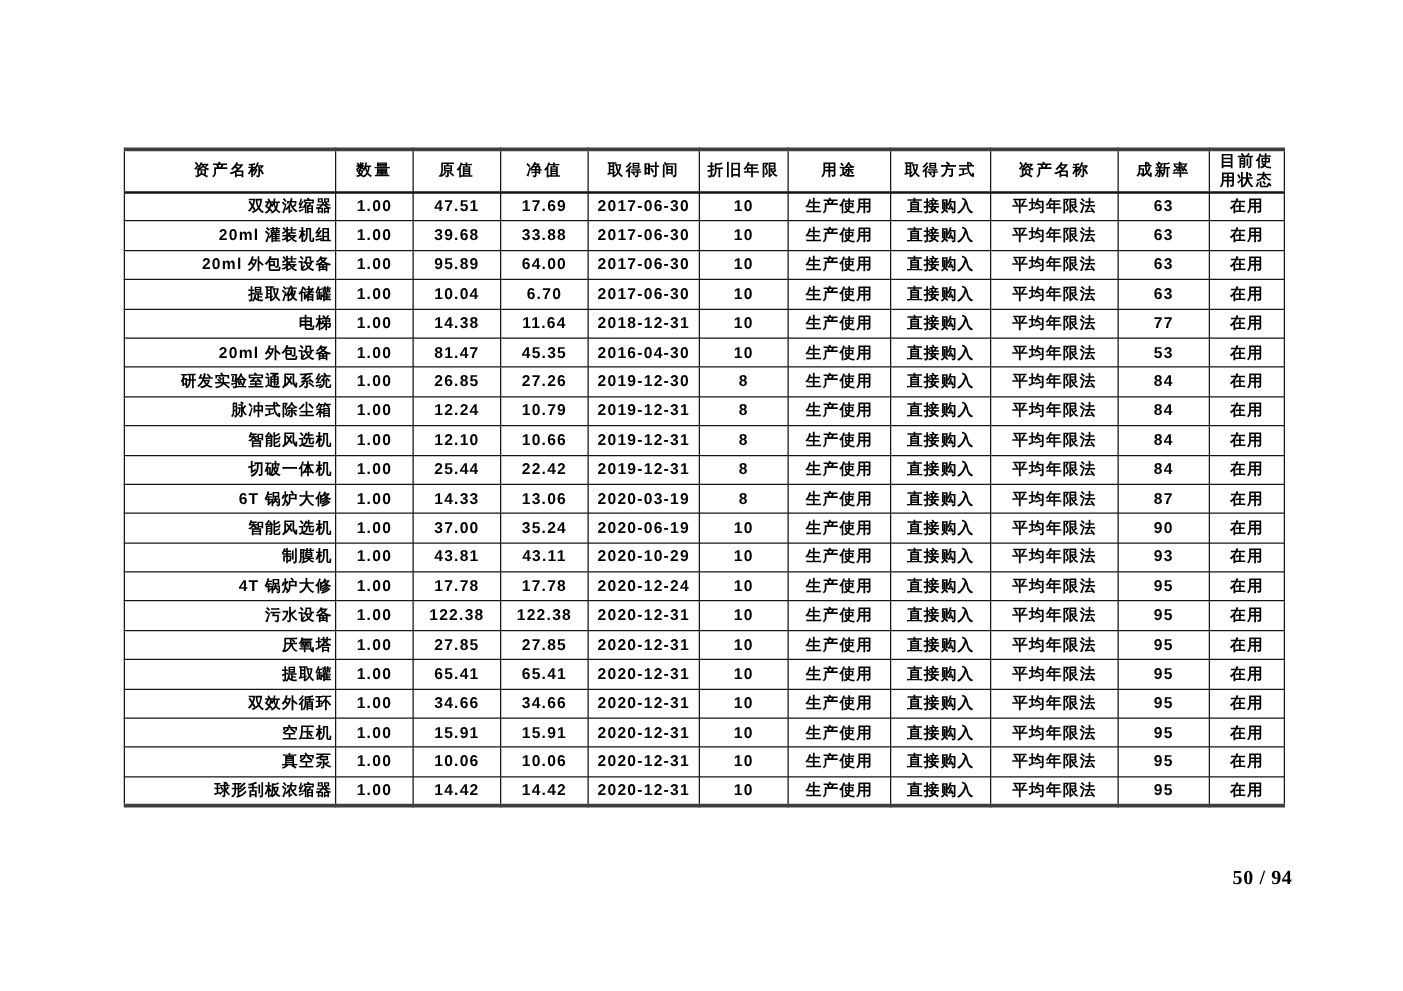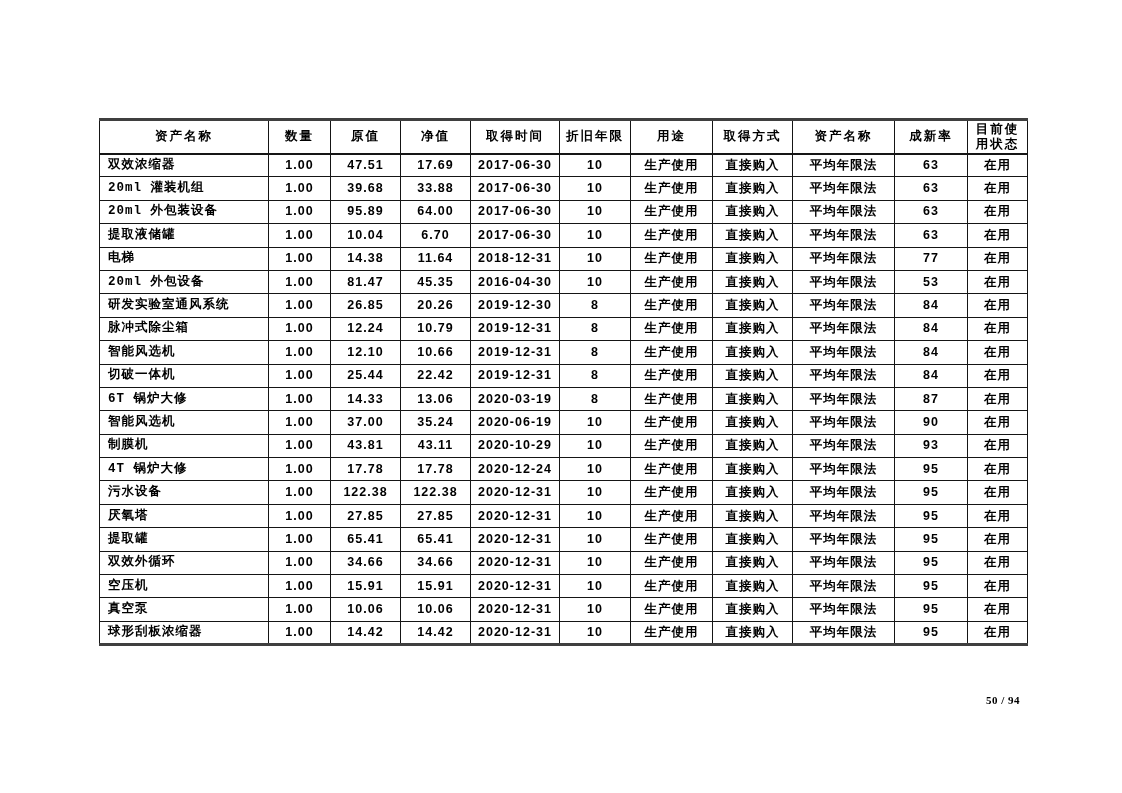--- a/index.html
+++ b/index.html
@@ -51,44 +51,43 @@
     border-bottom: 2px solid #151515;
   }
   table.asset-table thead th {
     letter-spacing: 2px;
     white-space: normal;
   }
   table.asset-table tbody tr {
     height: 23.4px;
   }
   table.asset-table td.cell-name {
-    text-align: left;
+    text-align: right;
     padding-left: 8px;
-    font-family: Liberation Mono, monospace;
   }
   
   col.c-name   { width: 169px; }
   col.c-qty    { width: 62px;  }
   col.c-orig   { width: 70px;  }
   col.c-net    { width: 70px;  }
   col.c-date   { width: 89px;  }
   col.c-years  { width: 71px;  }
   col.c-use    { width: 82px;  }
   col.c-method { width: 80px;  }
   col.c-policy { width: 102px; }
   col.c-rate   { width: 73px;  }
   col.c-status { width: 60px;  }
 
   .page-footer {
     position: absolute;
     left: 986px;
     top: 694px;
     font-family: "Liberation Serif", serif;
     font-weight: bold;
-    font-size: 11px;
+    font-size: 16px;
     color: #000000;
     letter-spacing: 0.5px;
   }
 </style>
 </head>
 <body>
 
 <div class="page">
 
   <div class="asset-table-wrap">
@@ -197,21 +196,21 @@
             <td>生产使用</td>
             <td>直接购入</td>
             <td>平均年限法</td>
             <td>53</td>
             <td>在用</td>
           </tr>
           <tr>
             <td class="cell-name">研发实验室通风系统</td>
             <td>1.00</td>
             <td>26.85</td>
-            <td>20.26</td>
+            <td>27.26</td>
             <td>2019-12-30</td>
             <td>8</td>
             <td>生产使用</td>
             <td>直接购入</td>
             <td>平均年限法</td>
             <td>84</td>
             <td>在用</td>
           </tr>
           <tr>
             <td class="cell-name">脉冲式除尘箱</td>

